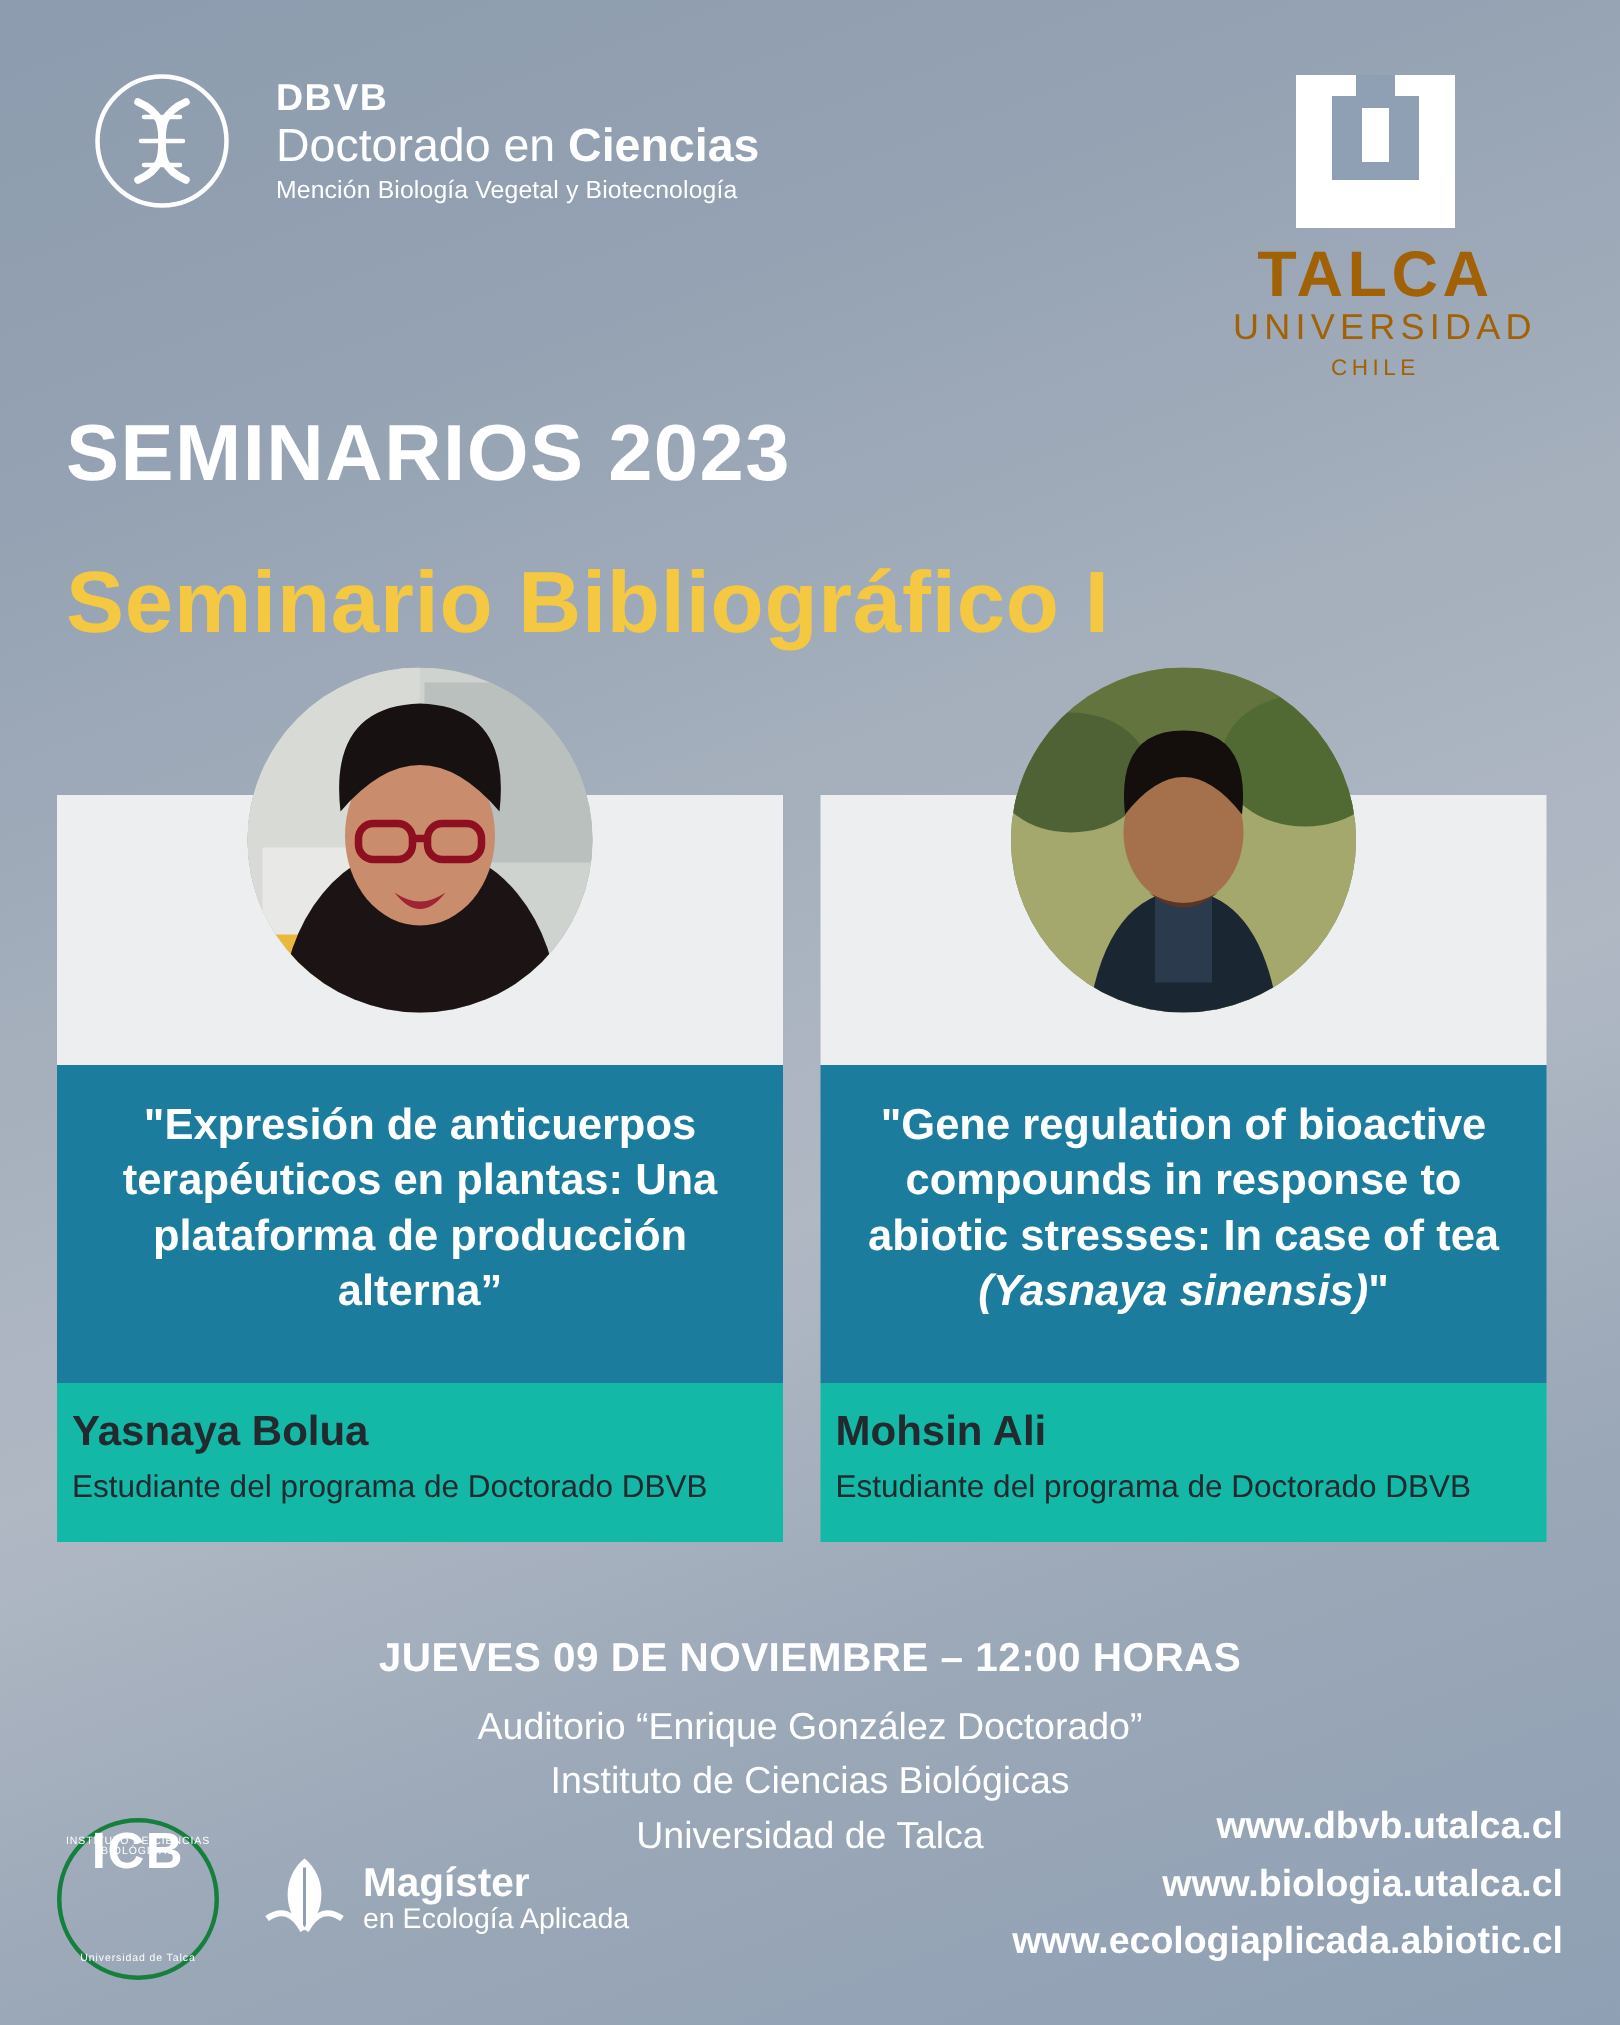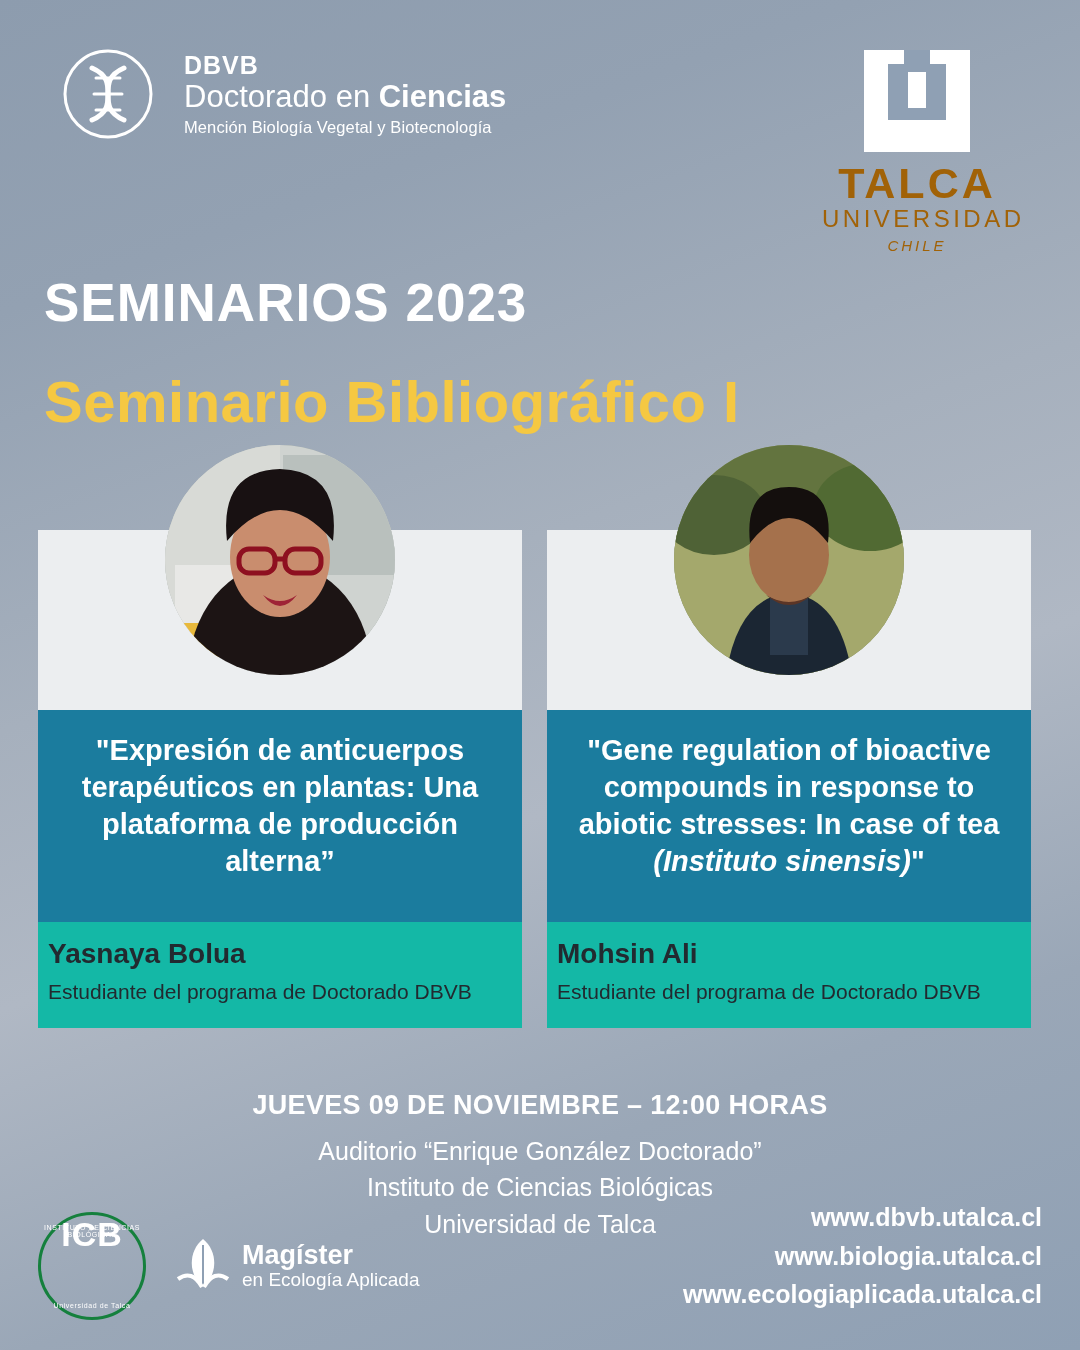--- a/index.html
+++ b/index.html
@@ -81,21 +81,20 @@
   .utalca-sub {
     font-size: 24px;
     font-weight: 400;
     letter-spacing: 3.5px;
     line-height: 1.2;
   }
   .utalca-country {
     font-size: 15px;
     letter-spacing: 3px;
     margin-top: 3px;
-    font-style: italic;
   }
 
   
   .title-main {
     position: absolute;
     left: 44px;
     top: 272px;
     font-size: 53px;
     font-weight: 700;
     color: #ffffff;
@@ -336,21 +335,21 @@
             <ellipse cx="40" cy="70" rx="52" ry="40" fill="#4f6236"></ellipse>
             <ellipse cx="196" cy="62" rx="56" ry="44" fill="#516a33"></ellipse>
             <path d="M52 230 q12 -78 63 -82 q51 4 63 82Z" fill="#1b2633"></path>
             <path d="M96 150 h38 v60 h-38Z" fill="#2b3a4c"></path>
             <ellipse cx="115" cy="110" rx="40" ry="48" fill="#a5714c"></ellipse>
             <path d="M76 98 q39 -50 78 0 q6 -56 -39 -56 q-45 0 -39 56Z" fill="#140f0d"></path>
             <path d="M92 150 q23 14 46 0 q-23 20 -46 0Z" fill="#5b3526"></path>
           </svg>
         </div>
       </div>
-      <div class="card-title"><span>"Gene regulation of bioactive compounds in response to abiotic stresses: In case of tea </span><em>(Instituto sinensis)</em><span>"</span></div>
+      <div class="card-title"><span>"Gene regulation of bioactive compounds in response to abiotic stresses: In case of tea </span><em>(Yasnaya sinensis)</em><span>"</span></div>
       <div class="card-footer">
         <div class="card-name">Mohsin Ali</div>
         <div class="card-role">Estudiante del programa de Doctorado DBVB</div>
       </div>
     </div>
   </div>
 
   <div class="event-when">JUEVES 09 DE NOVIEMBRE – 12:00 HORAS</div>
   <div class="event-where">
     <div>Auditorio “Enrique González Doctorado”</div>
@@ -377,16 +376,16 @@
       <div class="mag-txt">
         <div class="m1">Magíster</div>
         <div class="m2">en Ecología Aplicada</div>
       </div>
     </div>
   </div>
 
   <div class="footer-links">
     <a href="#">www.dbvb.utalca.cl</a>
     <a href="#">www.biologia.utalca.cl</a>
-    <a href="#">www.ecologiaplicada.utalca.cl</a>
+    <a href="#">www.ecologiaplicada.abiotic.cl</a>
   </div>
 
 </div>
 
 </body></html>

